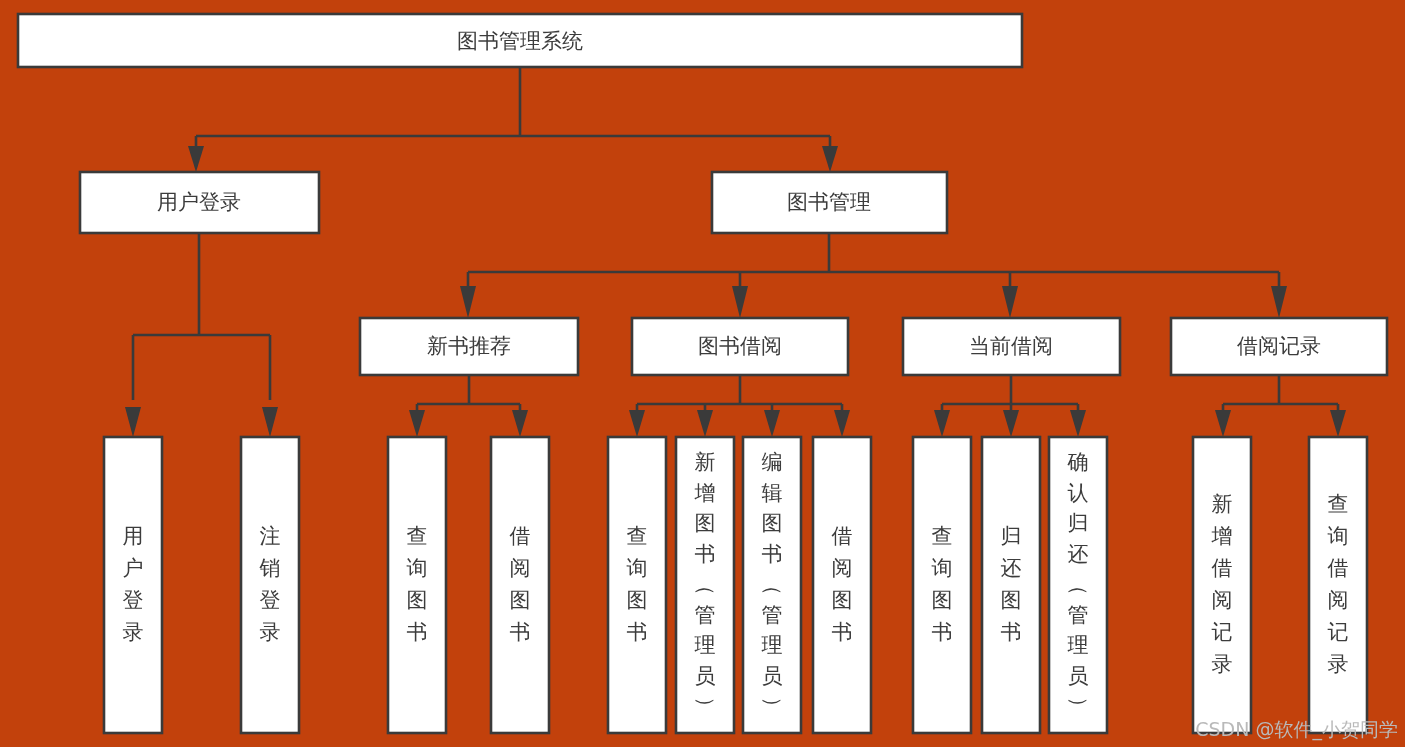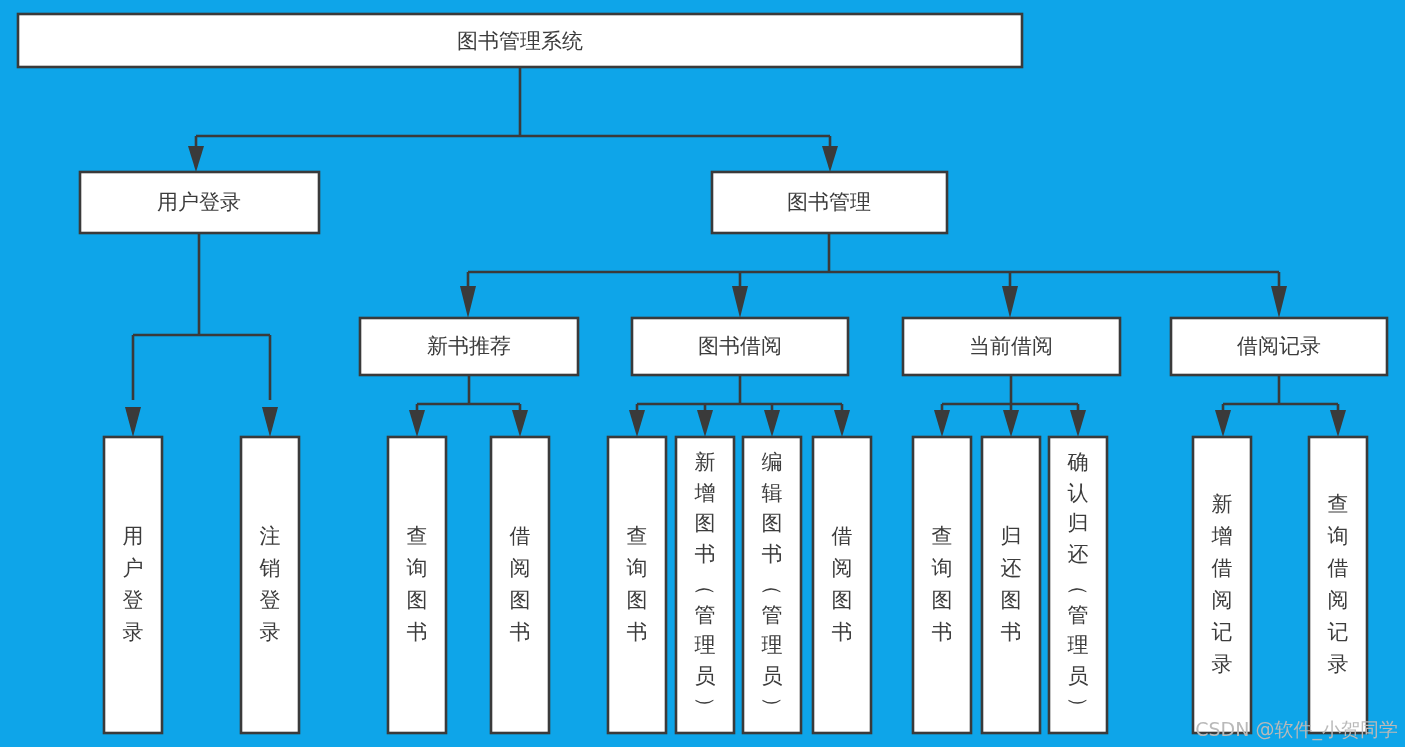--- a/index.html
+++ b/index.html
@@ -10,21 +10,21 @@
   body {
     width: 1405px;
     height: 747px;
     font-family: "DejaVu Sans", "Liberation Sans", sans-serif;
     overflow: hidden;
   }
   #diagram-root {
     position: relative;
     width: 1405px;
     height: 747px;
-    background: #0ea5e9;
+    background: #c2410c;
   }
   svg.diagram-canvas {
     position: absolute;
     top: 0;
     left: 0;
     width: 1405px;
     height: 747px;
     display: block;
   }
   .node-box {

